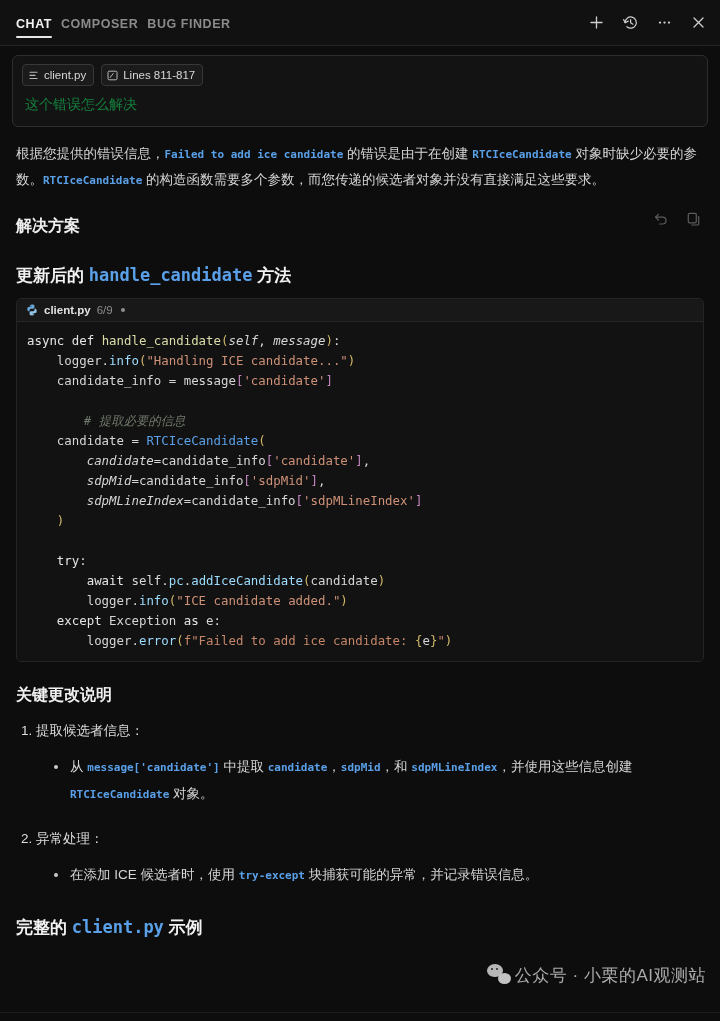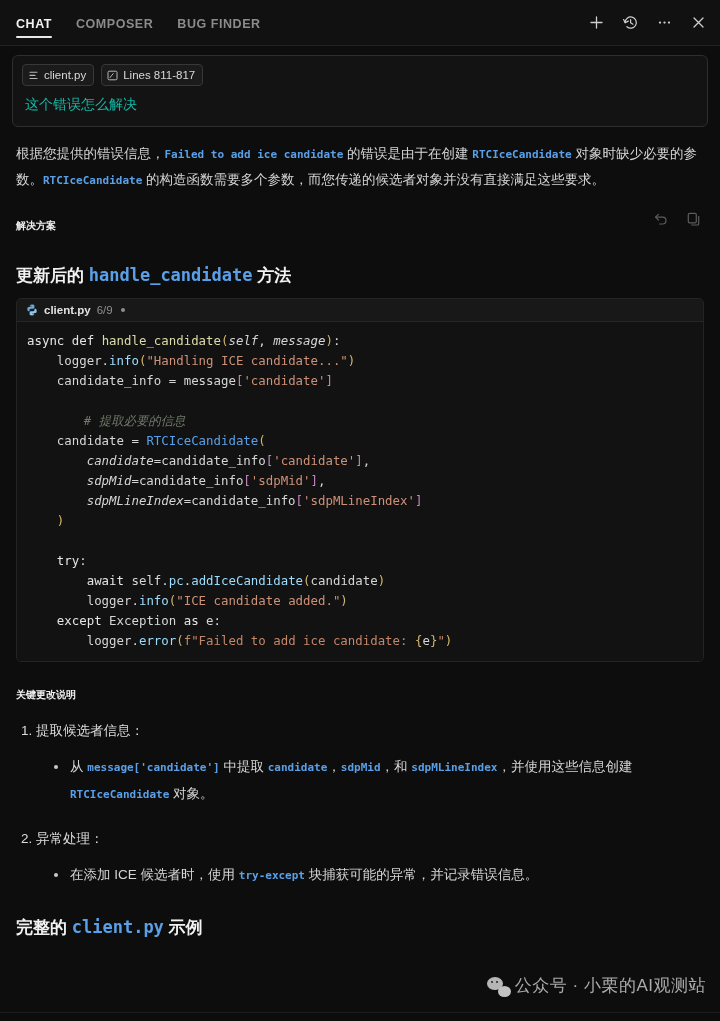--- a/index.html
+++ b/index.html
@@ -32,21 +32,21 @@
     align-items: center;
     padding: 0 12px 0 16px;
     box-sizing: border-box;
     background: #111111;
     border-bottom: 1px solid #232323;
   }
   .tabs {
     display: flex;
     align-items: center;
     height: 100%;
-    gap: 24px;
+    gap: 9px;
   }
   .tab {
     position: relative;
     font-size: 12.5px;
     letter-spacing: 0.55px;
     font-weight: 700;
     color: #8b8b8b;
     height: 100%;
     display: flex;
     align-items: center;
@@ -113,21 +113,21 @@
     white-space: nowrap;
   }
   .chip .chip-ico {
     width: 11px; height: 11px;
     display: inline-flex; align-items: center; justify-content: center;
     color: #b7b7b7;
     flex: 0 0 11px;
   }
   .composer-text {
     font-size: 14px;
-    color: #14b8a6;
+    color: #15803d;
     line-height: 20px;
     padding: 2px 2px 2px 3px;
     cursor: text;
   }
 
   
   .message {
     padding: 14px 16px 0 16px;
     position: relative;
     flex: 1 1 auto;
@@ -141,21 +141,21 @@
   }
   code.inl {
     font-family: "DejaVu Sans Mono", "Liberation Mono", monospace;
     font-size: 11px;
     color: #5aa0e8;
     letter-spacing: 0px;
     white-space: nowrap;
     font-weight: bold;
   }
   h3.sec {
-    font-size: 10px;
+    font-size: 16px;
     font-weight: 700;
     color: #f0f0f0;
     margin: 22px 0 12px 0;
     line-height: 22px;
   }
   h3.big {
     font-size: 17px;
     font-weight: 700;
     color: #f2f2f2;
     margin: 26px 0 8px 0;
@@ -254,23 +254,23 @@
     top: 11px;
     width: 4px; height: 4px;
     border-radius: 50%;
     background: #c8c8c8;
   }
 
   
   .watermark {
     position: absolute;
     right: 14px;
-    bottom: 24px;
-    display: flex;
-    align-items: flex-end;
+    bottom: 34px;
+    display: flex;
+    align-items: flex-start;
     gap: 4px;
     color: #cdcdcd;
     font-size: 17px;
     opacity: 0.82;
     pointer-events: none;
     letter-spacing: 0.5px;
   }
   .wechat {
     width: 24px; height: 20px;
     position: relative;

